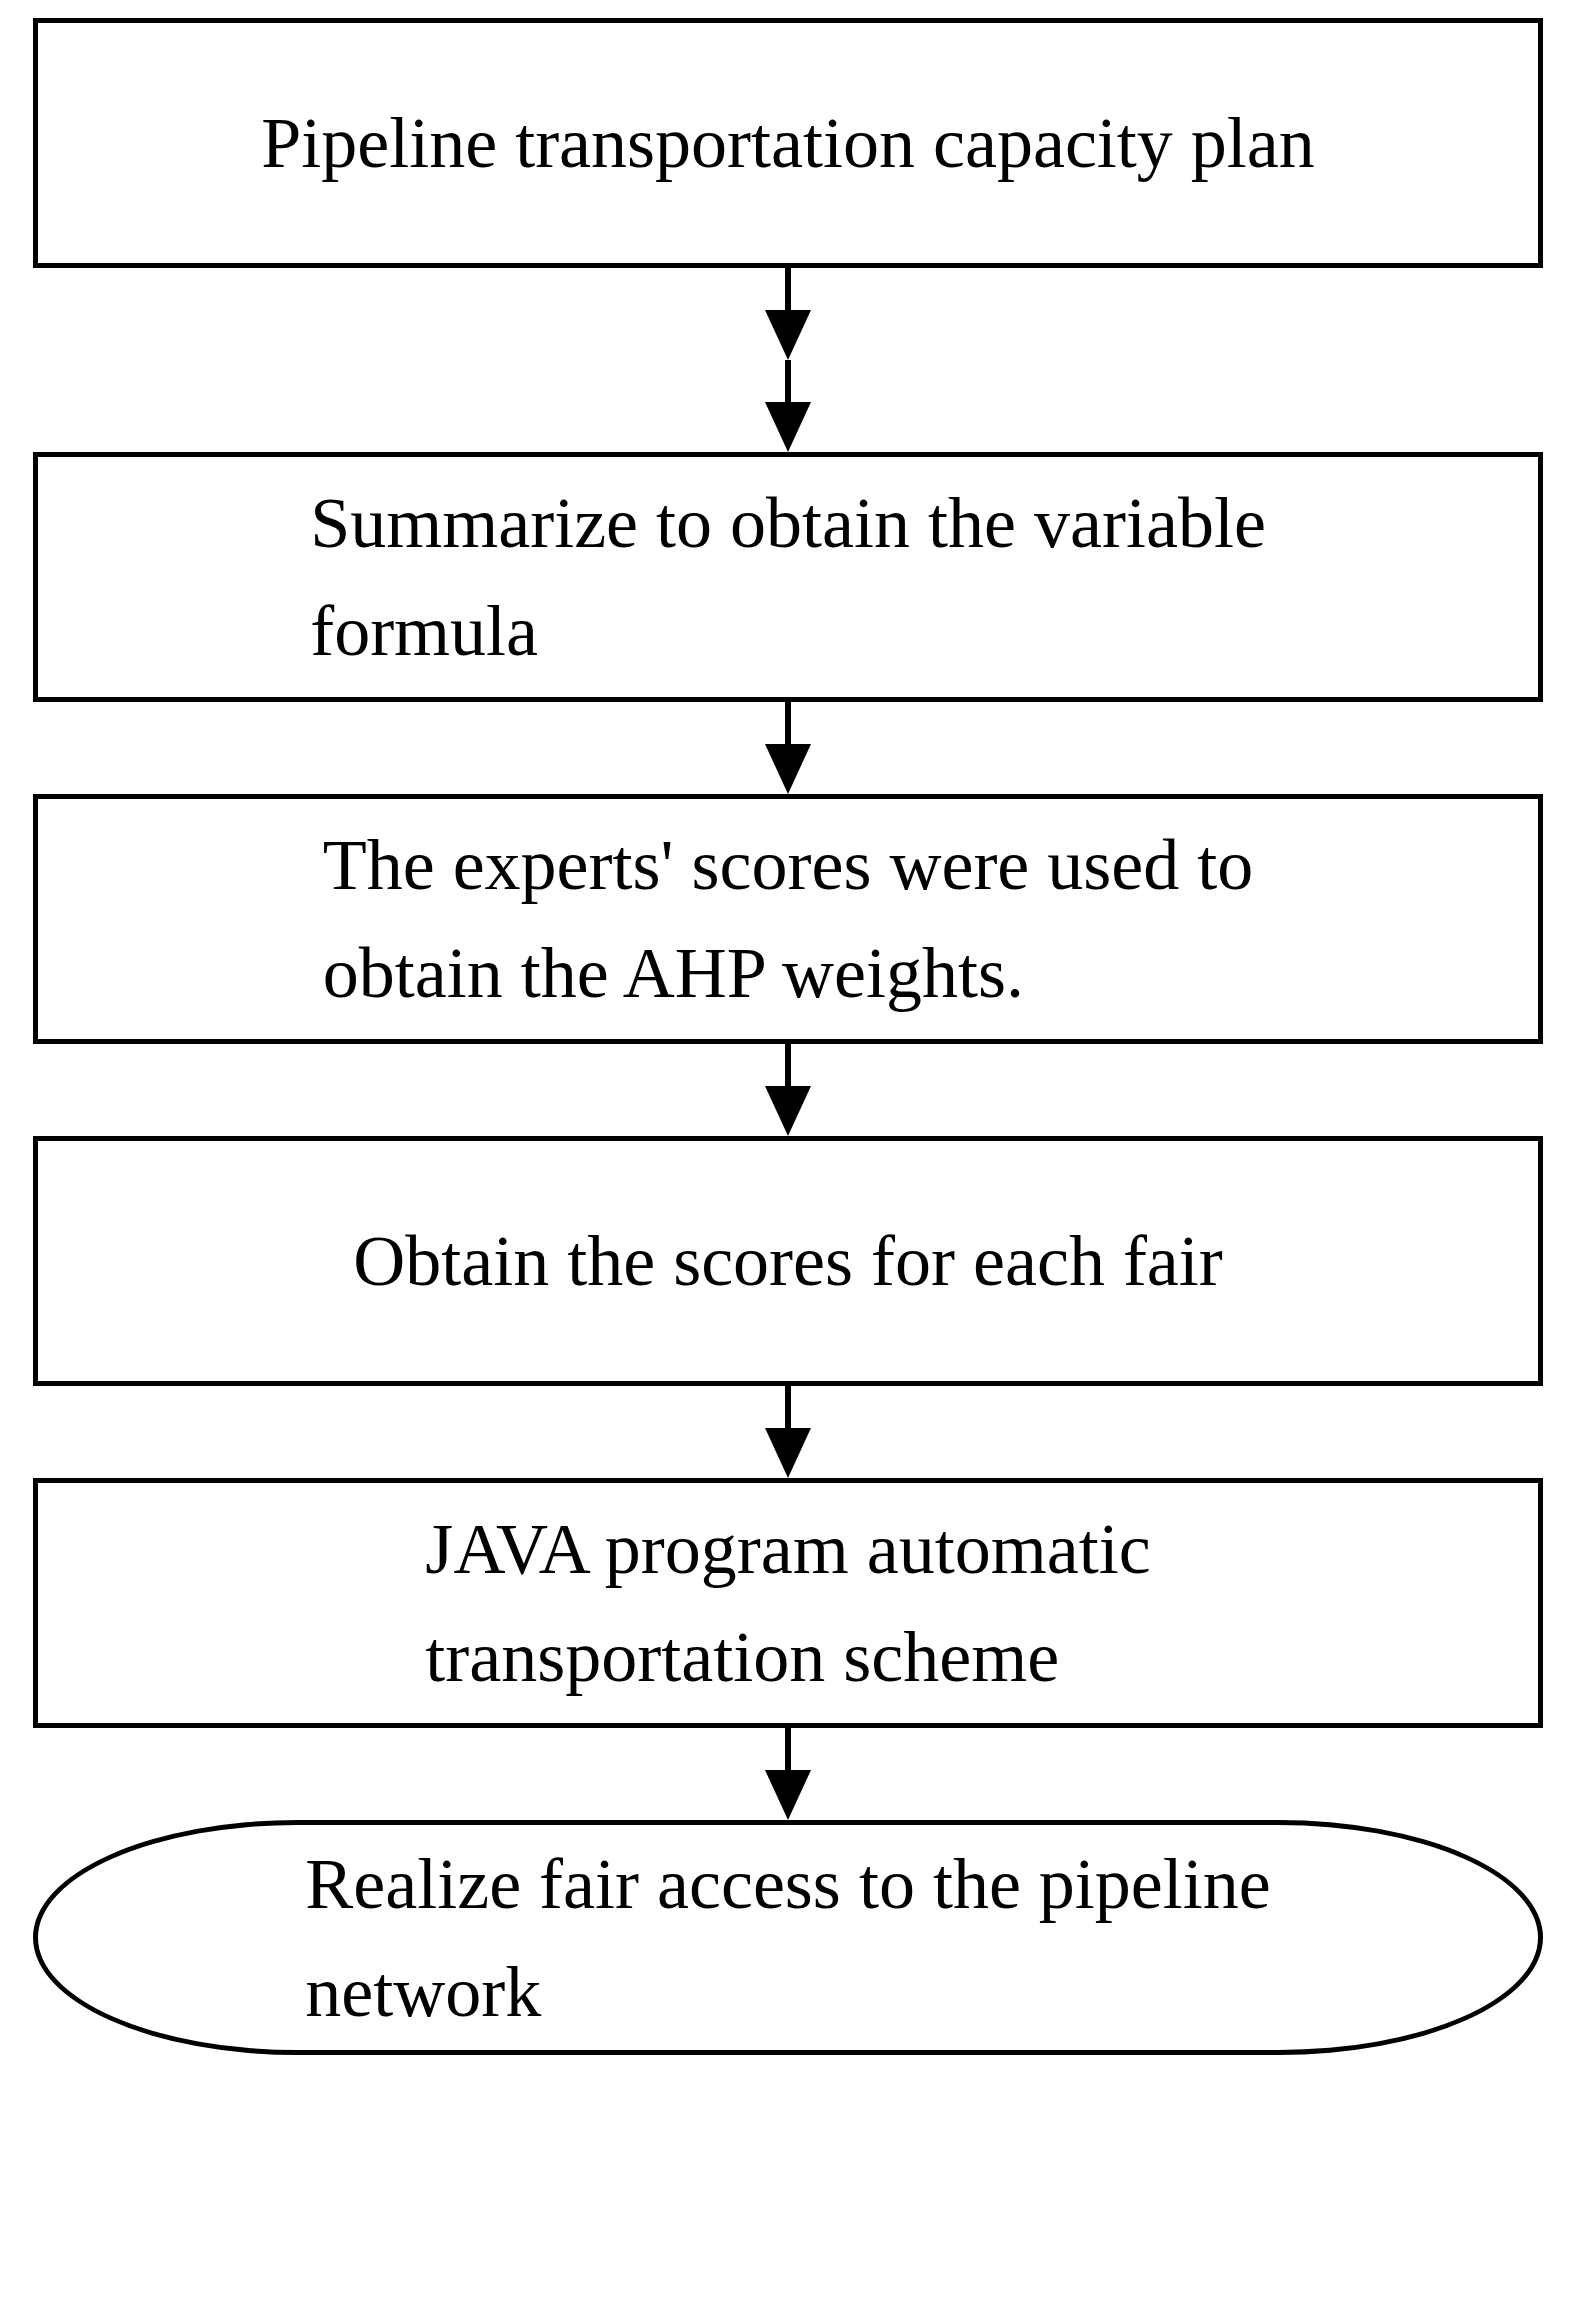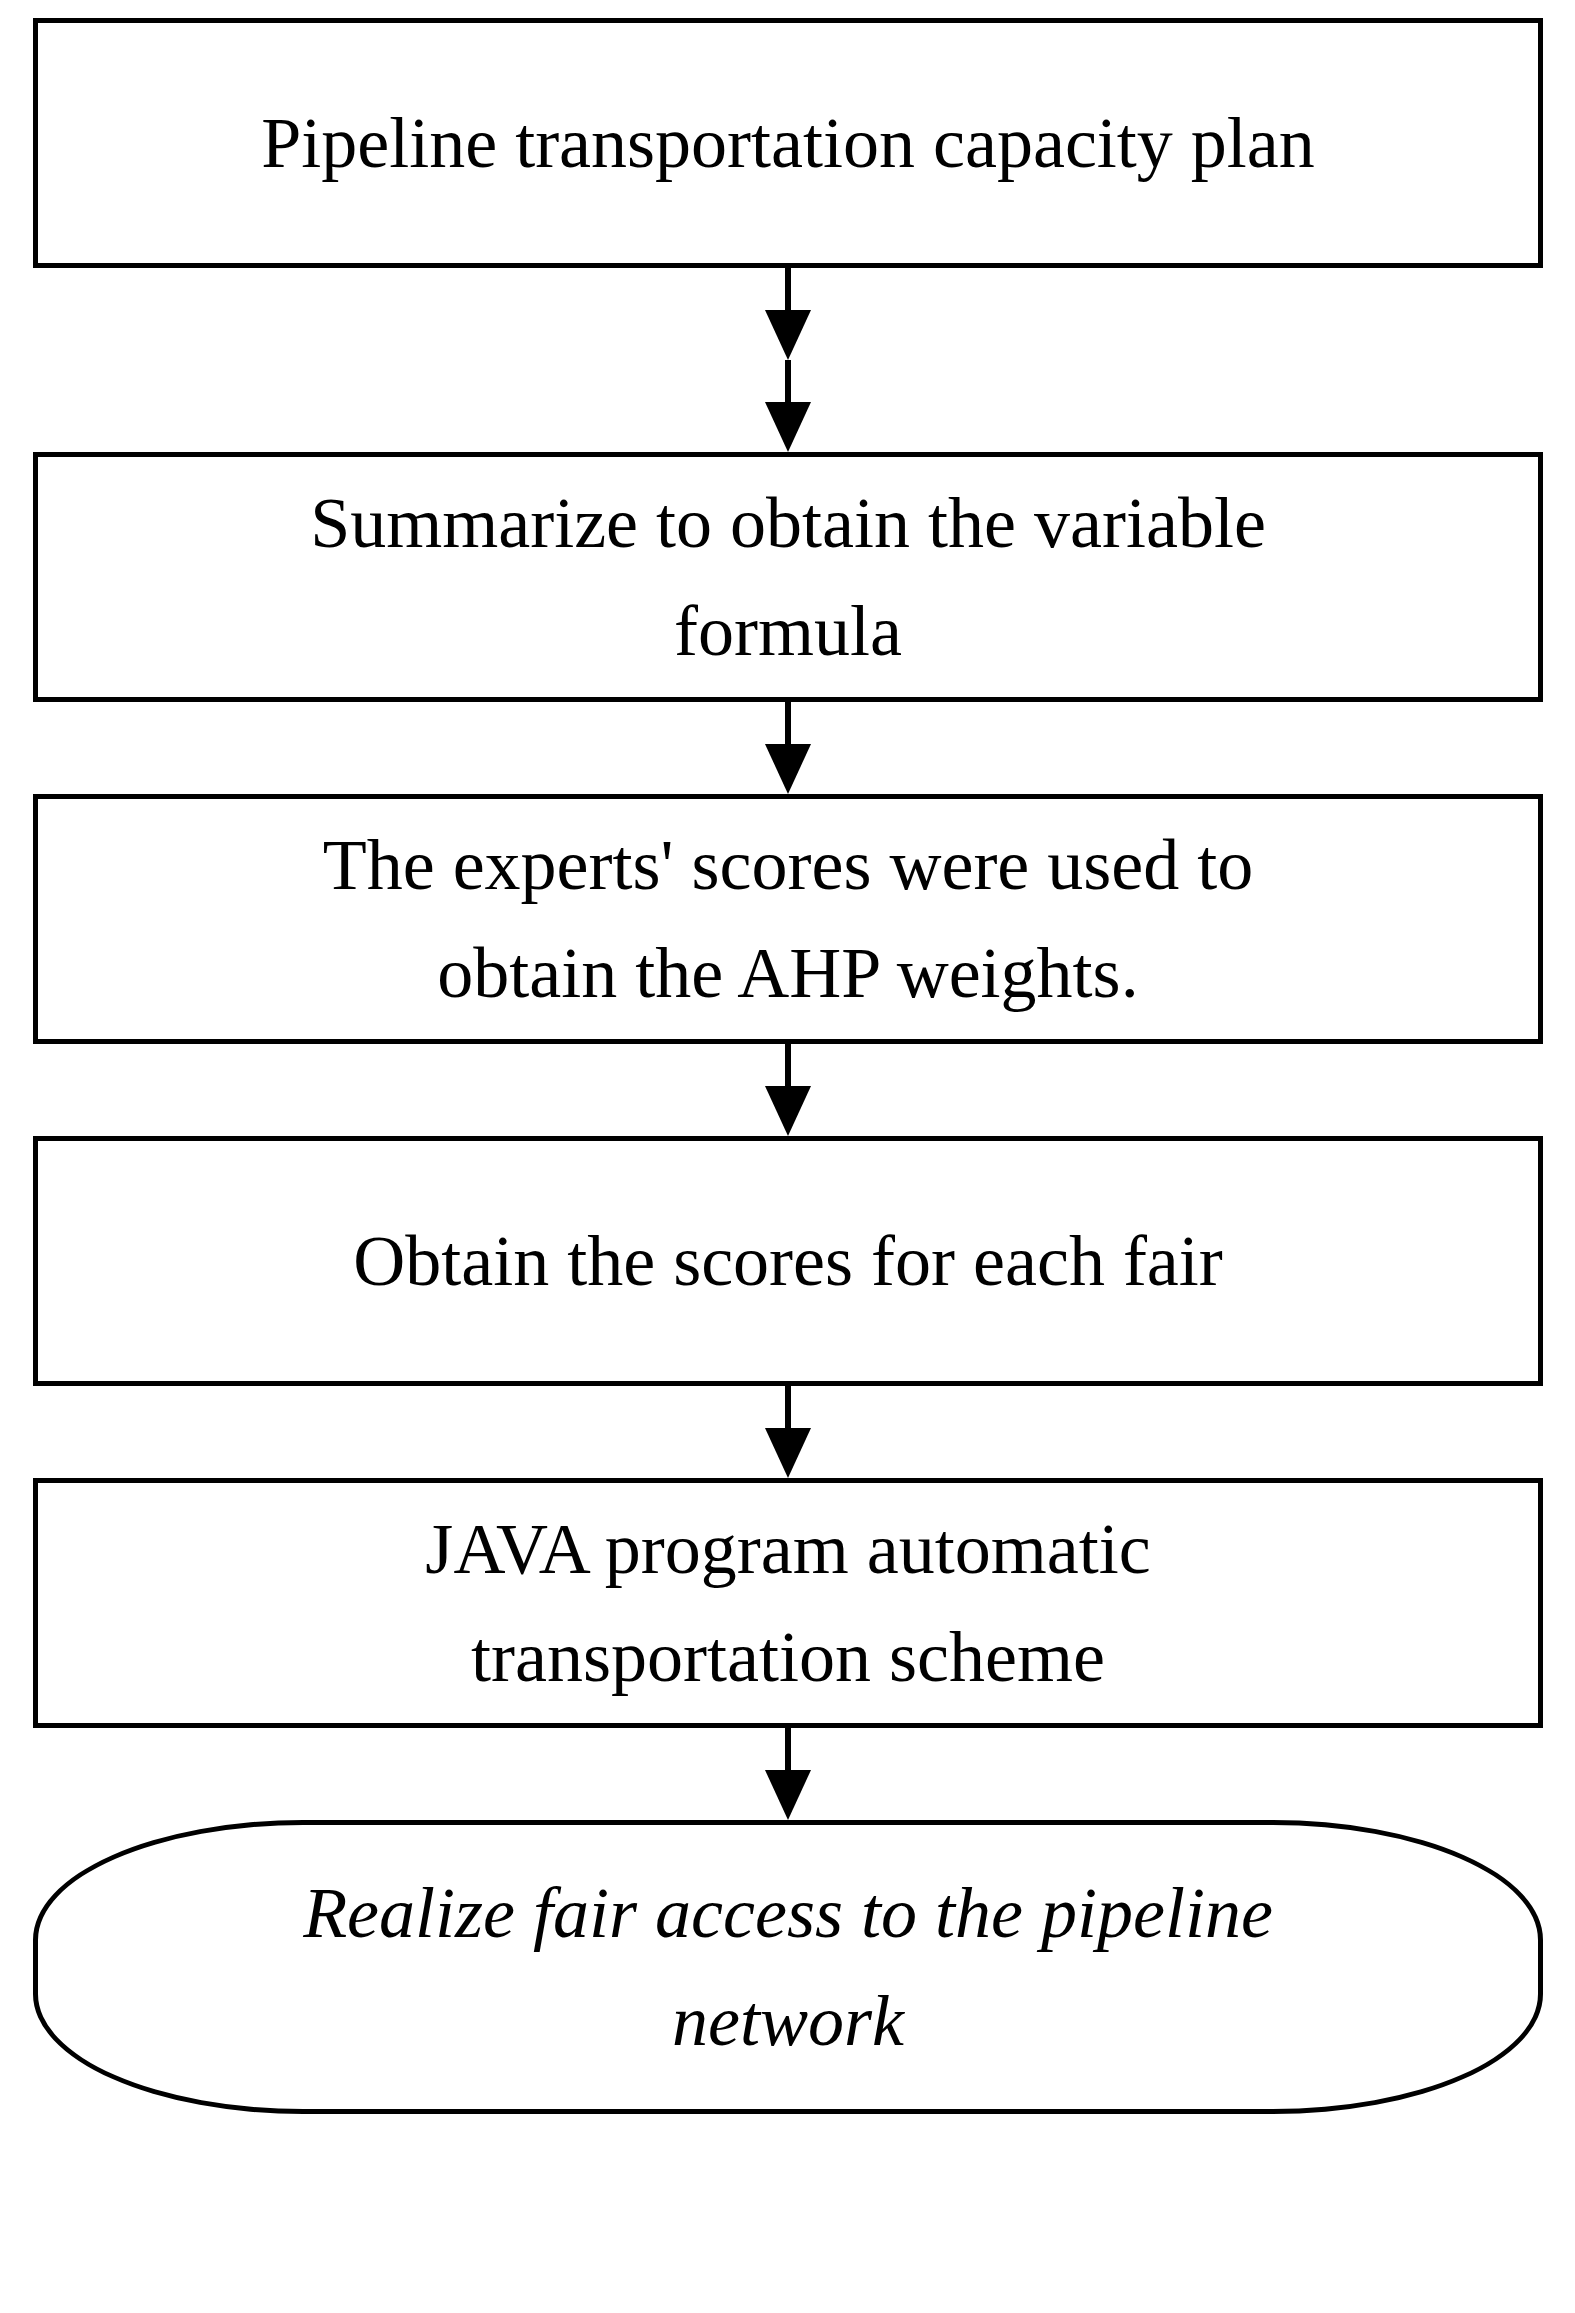--- a/index.html
+++ b/index.html
@@ -20,28 +20,26 @@
     display: flex;
     flex-direction: column;
     align-items: stretch;
   }
   .node {
     border: 5px solid #000000;
     background: #ffffff;
     display: flex;
     align-items: center;
     justify-content: center;
-    text-align: center;
     width: 100%;
   }
   .node.rect { height: 250px; }
   .node.terminator {
-    height: 294px;
+    height: 235px;
     border-radius: 270px / 120px;
-    font-style: italic;
   }
   .node-label {
     font-size: 72px;
     line-height: 1.5;
     color: #000000;
     white-space: pre-line;
     padding: 0 20px;
   }
   .arrow {
     position: relative;

